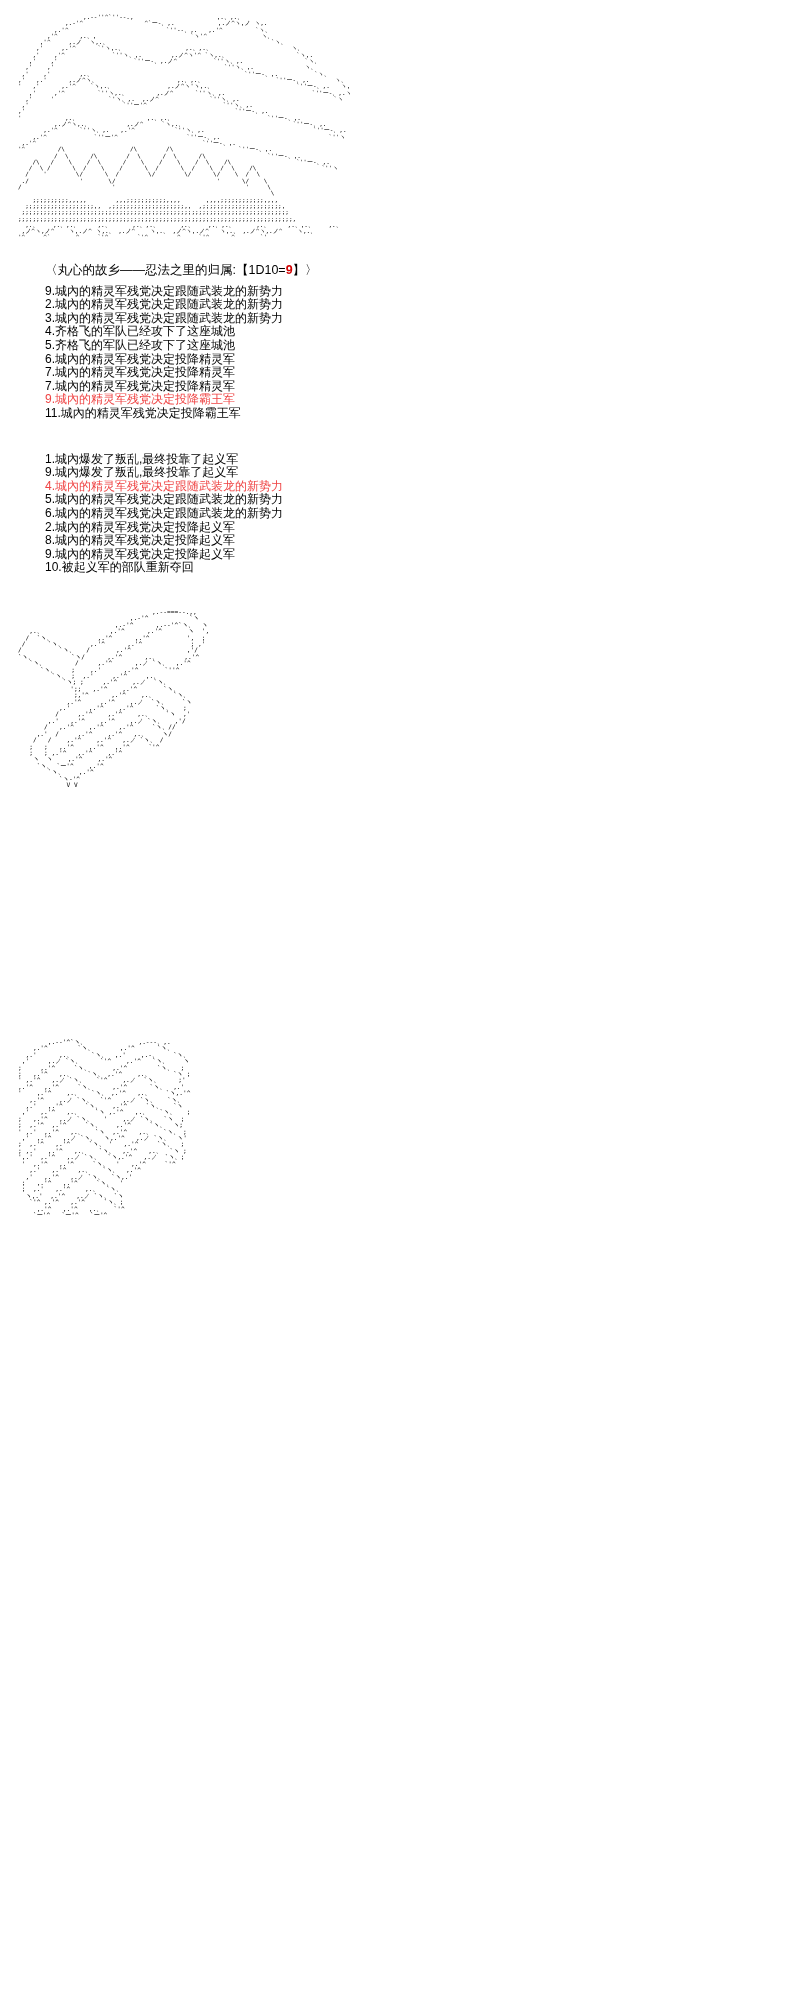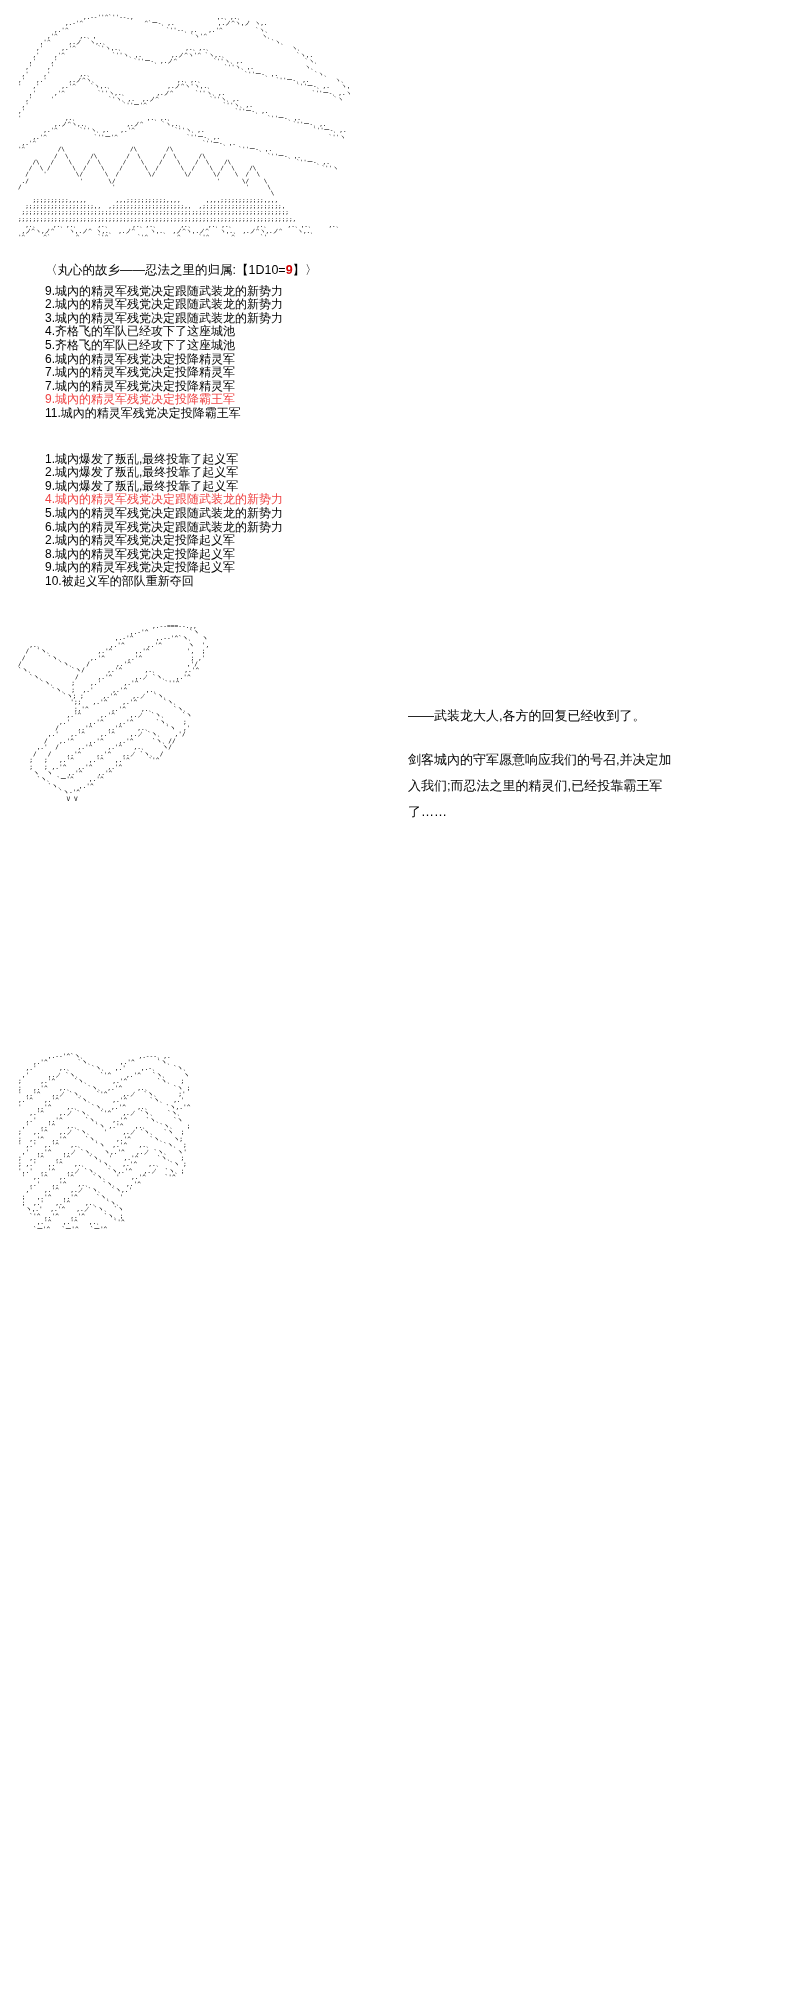--- a/index.html
+++ b/index.html
@@ -147,21 +147,20 @@
       <li class="hit">9.城內的精灵军残党决定投降霸王军</li>
       <li>11.城內的精灵军残党决定投降霸王军</li>
     </ul>
   </div>
 
   <div class="spacer-md"></div>
 
   <div class="dice-section">
     <ul class="dice-list">
       <li>1.城內爆发了叛乱,最终投靠了起义军</li>
-      <li>2.城內爆发了叛乱,最终投靠了起义军</li>
       <li>9.城內爆发了叛乱,最终投靠了起义军</li>
       <li class="hit">4.城內的精灵军残党决定跟随武装龙的新势力</li>
       <li>5.城內的精灵军残党决定跟随武装龙的新势力</li>
       <li>6.城內的精灵军残党决定跟随武装龙的新势力</li>
       <li>2.城內的精灵军残党决定投降起义军</li>
       <li>8.城內的精灵军残党决定投降起义军</li>
       <li>9.城內的精灵军残党决定投降起义军</li>
       <li>10.被起义军的部队重新夺回</li>
     </ul>
   </div>
@@ -190,24 +189,20 @@
        /   ,.'^    ,.'^    ,.'^     `ヽ、//                            
      ,.'  /     ,.'^    ,.'^   ,.、    ヽ/                             
     /   /    ,.'^    ,.'^   ,.ノ `ヽ、 /                               
    ;   ;   ,.'^    ,.'^   ,.'^     `'^                                
    ;   ; ,.'^   ,.'^    ,.'^                                          
     ヽ  ヽ    ,.'^    ,.'^                                             
      `ヽ、 `ー'^    ,.'^                                                
         `ヽ、    ,.'^                                                  
            `ヽ-'^                                                     
              V V                                                     </div>
-    <div class="dialogue">
-      <p>——武装龙大人,各方的回复已经收到了。</p>
-      <p>剑客城內的守军愿意响应我们的号召,并决定加入我们;而忍法之里的精灵们,已经投靠霸王军了……</p>
-    </div>
   </div>
 
   <div class="scene scene-3">
     <div class="aa-art art">        ,.-‐'^`ヽ、              ,.-‐-、,.                        
     ,.'^        `ヽ、       ,.'^      `ヽ、                      
   ,.'      ,.、     `ヽ、  ,.'    ,.-、    `ヽ、                    
  ,'     ,.ノ `ヽ、     `'^    ,.'^   `ヽ、    ヽ                   
 ;     ,.'^     `ヽ、      ,.'^        `ヽ、  ;                   
 ;   ,.'^   ,.、    `ヽ、 ,.'^    ,.、      `ヽ ;                   
 ' ,.'^   ,.ノ `ヽ、   `'^    ,.ノ  `ヽ、     ;'                    

